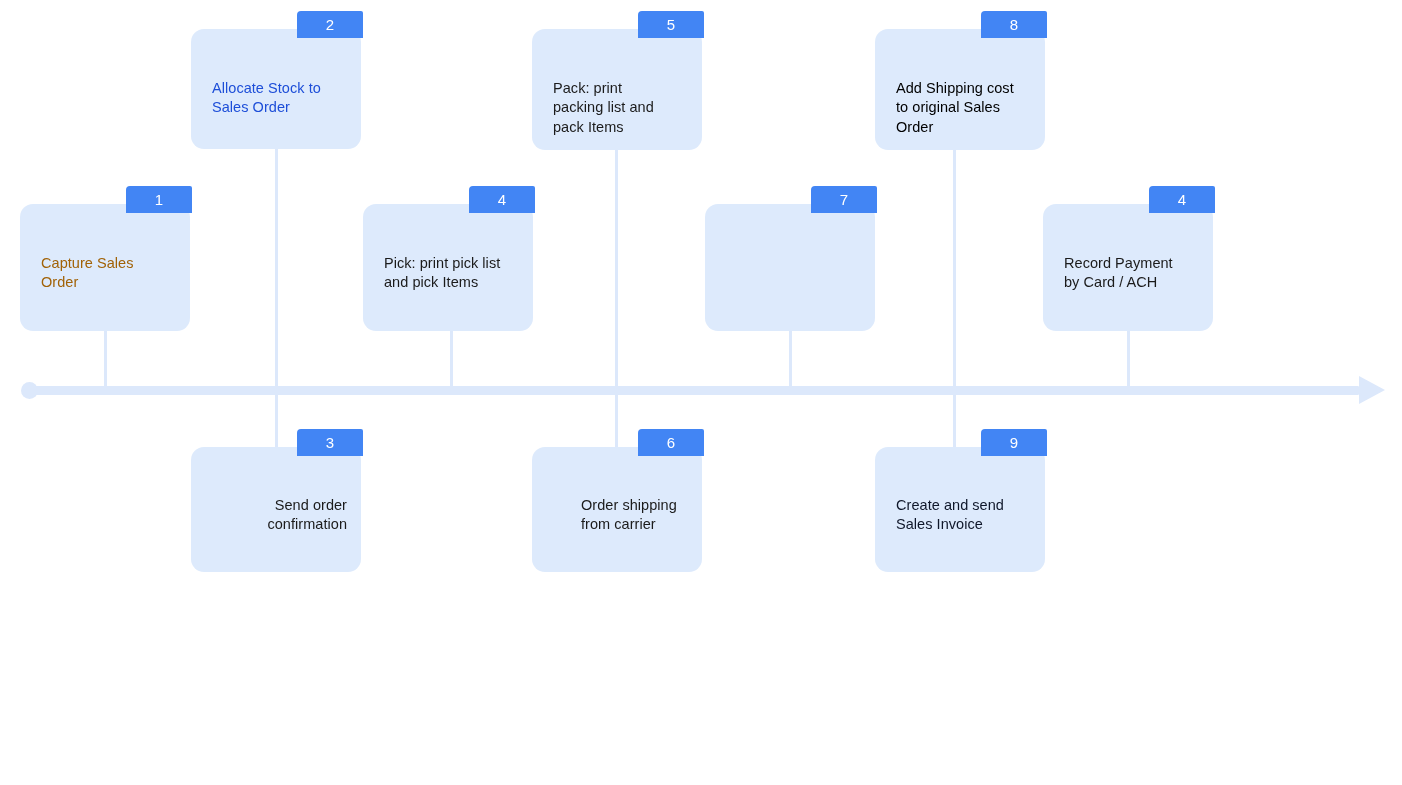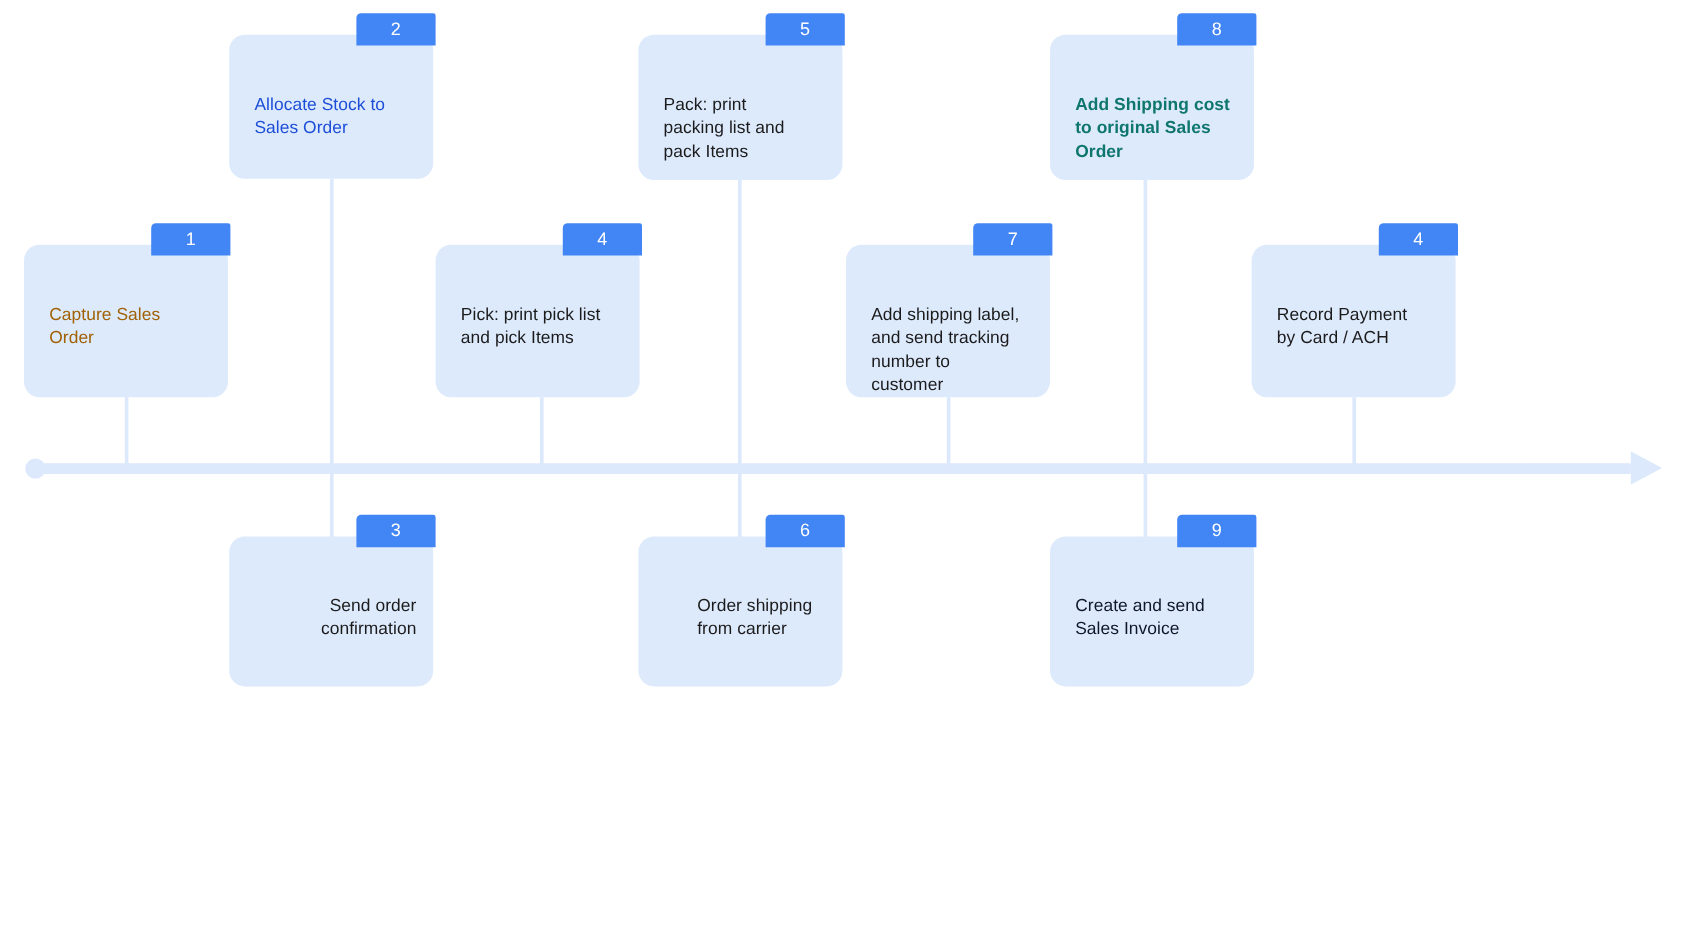--- a/index.html
+++ b/index.html
@@ -129,29 +129,25 @@
       </div>
       <div class="connector" style="left: 615px; top: 390px; height: 58px; background: rgb(220, 232, 251);"></div>
       <div class="card below" style="left: 532px; top: 447px; height: 125px; background: rgb(221, 234, 252);">
         <div class="badge" style="background: rgb(66, 133, 244); color: rgb(255, 255, 255);">6</div>
         <div class="card-text" style="color: rgb(27, 27, 27); margin-left: 28px;">Order shipping
 from carrier</div>
       </div>
       <div class="connector" style="left: 789px; top: 331px; height: 60px; background: rgb(220, 232, 251);"></div>
       <div class="card above" style="left: 705px; top: 204px; height: 127px; background: rgb(221, 234, 252);">
         <div class="badge" style="background: rgb(66, 133, 244); color: rgb(255, 255, 255);">7</div>
-        <div class="card-text" style="color: rgb(27, 27, 27);">Add shipping label,
-and send tracking
-number to
-customer</div>
       </div>
       <div class="connector" style="left: 953px; top: 150px; height: 241px; background: rgb(220, 232, 251);"></div>
       <div class="card above" style="left: 875px; top: 29px; height: 121px; background: rgb(221, 234, 252);">
         <div class="badge" style="background: rgb(66, 133, 244); color: rgb(255, 255, 255);">8</div>
-        <div class="card-text" style="color: #0f766e; font-weight: bold;">Add Shipping cost
+        <div class="card-text" style="color: #000000;">Add Shipping cost
 to original Sales
 Order</div>
       </div>
       <div class="connector" style="left: 953px; top: 390px; height: 58px; background: rgb(220, 232, 251);"></div>
       <div class="card below" style="left: 875px; top: 447px; height: 125px; background: rgb(221, 234, 252);">
         <div class="badge" style="background: rgb(66, 133, 244); color: rgb(255, 255, 255);">9</div>
         <div class="card-text" style="color: #0f172a;">Create and send
 Sales Invoice</div>
       </div>
       <div class="connector" style="left: 1127px; top: 331px; height: 60px; background: rgb(220, 232, 251);"></div>

